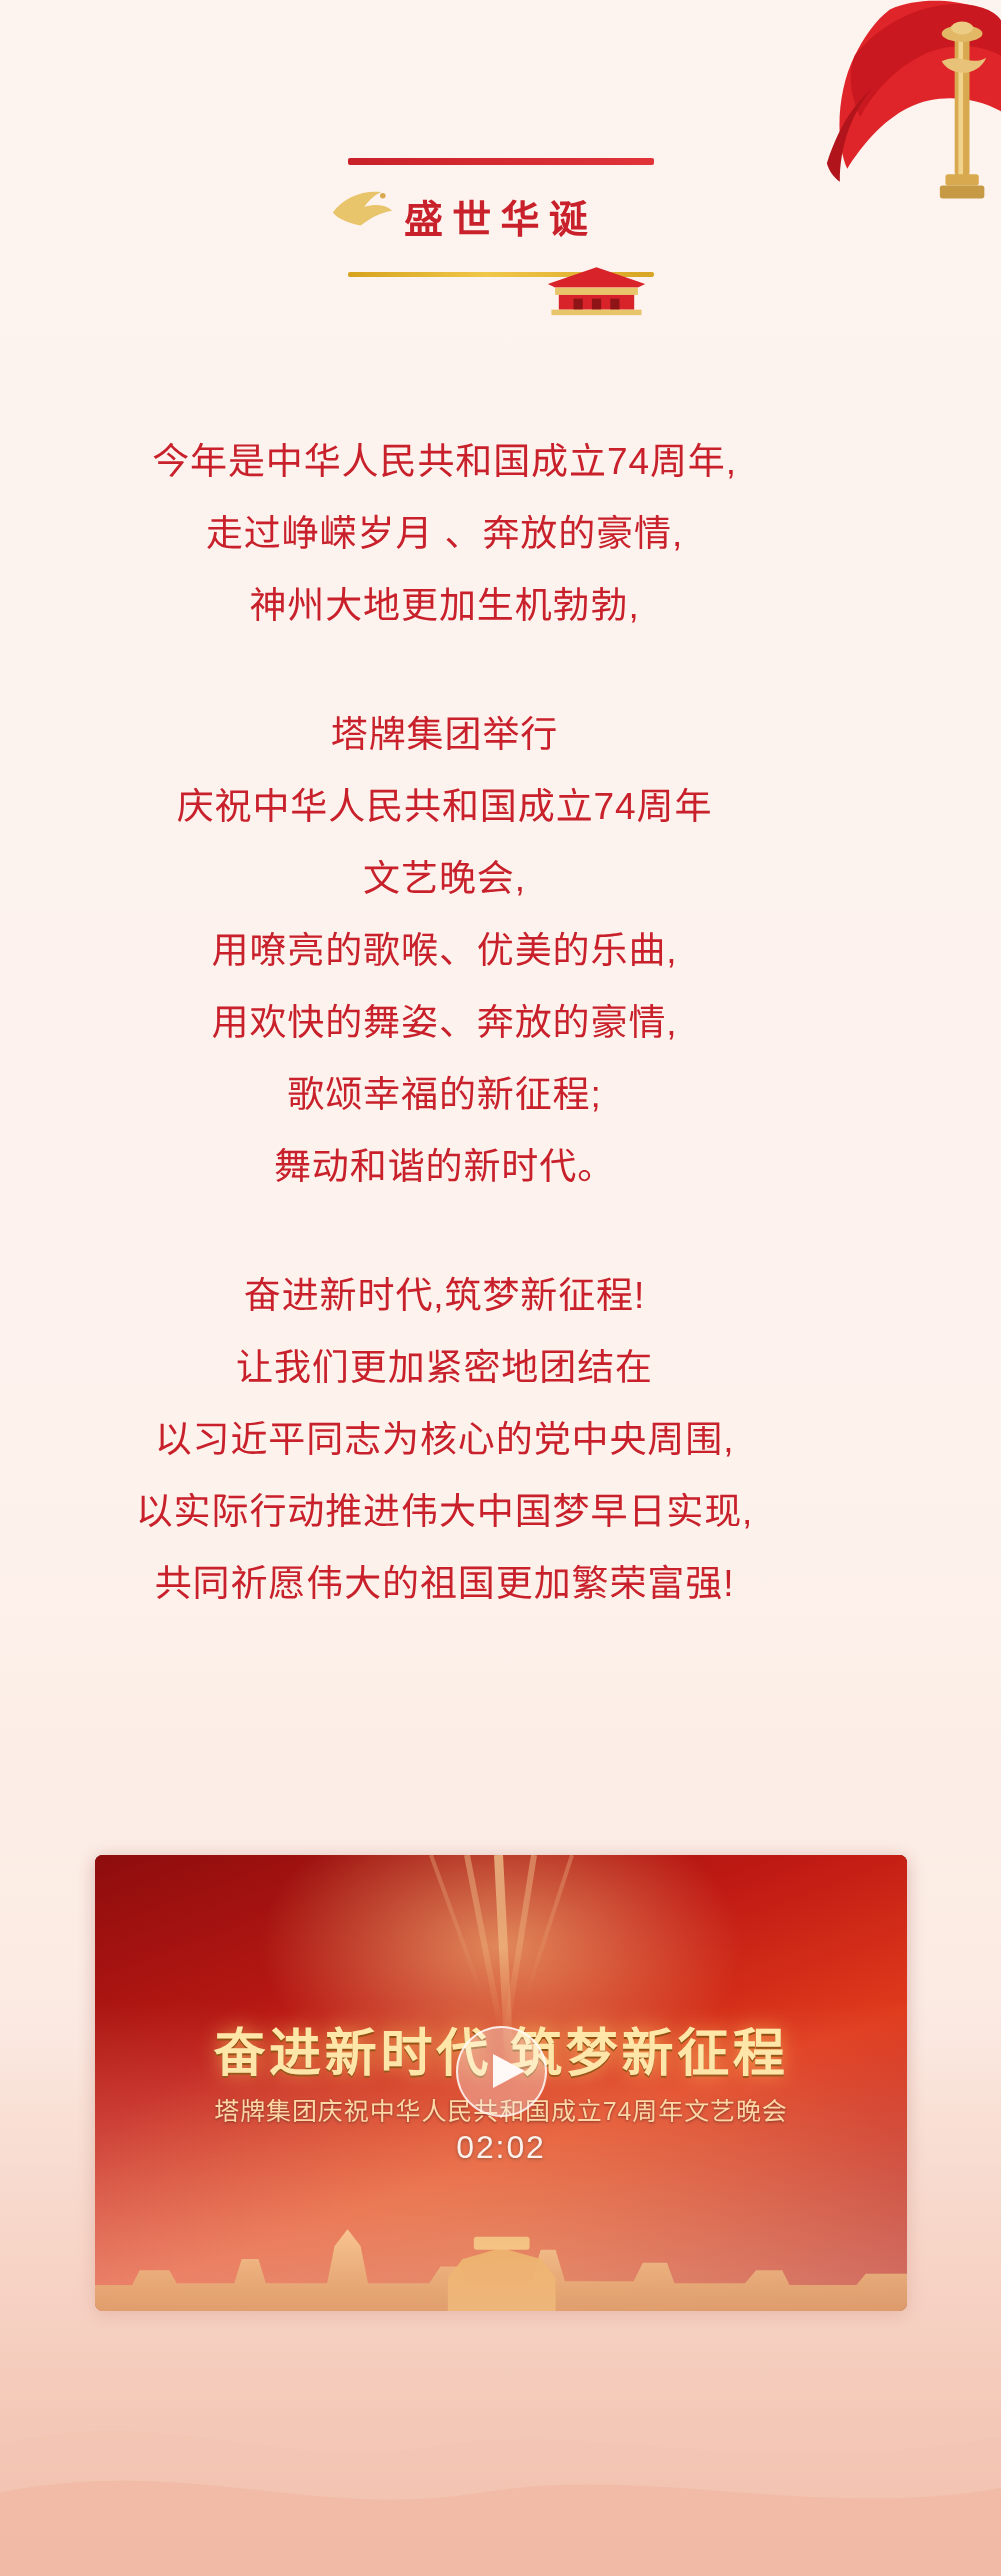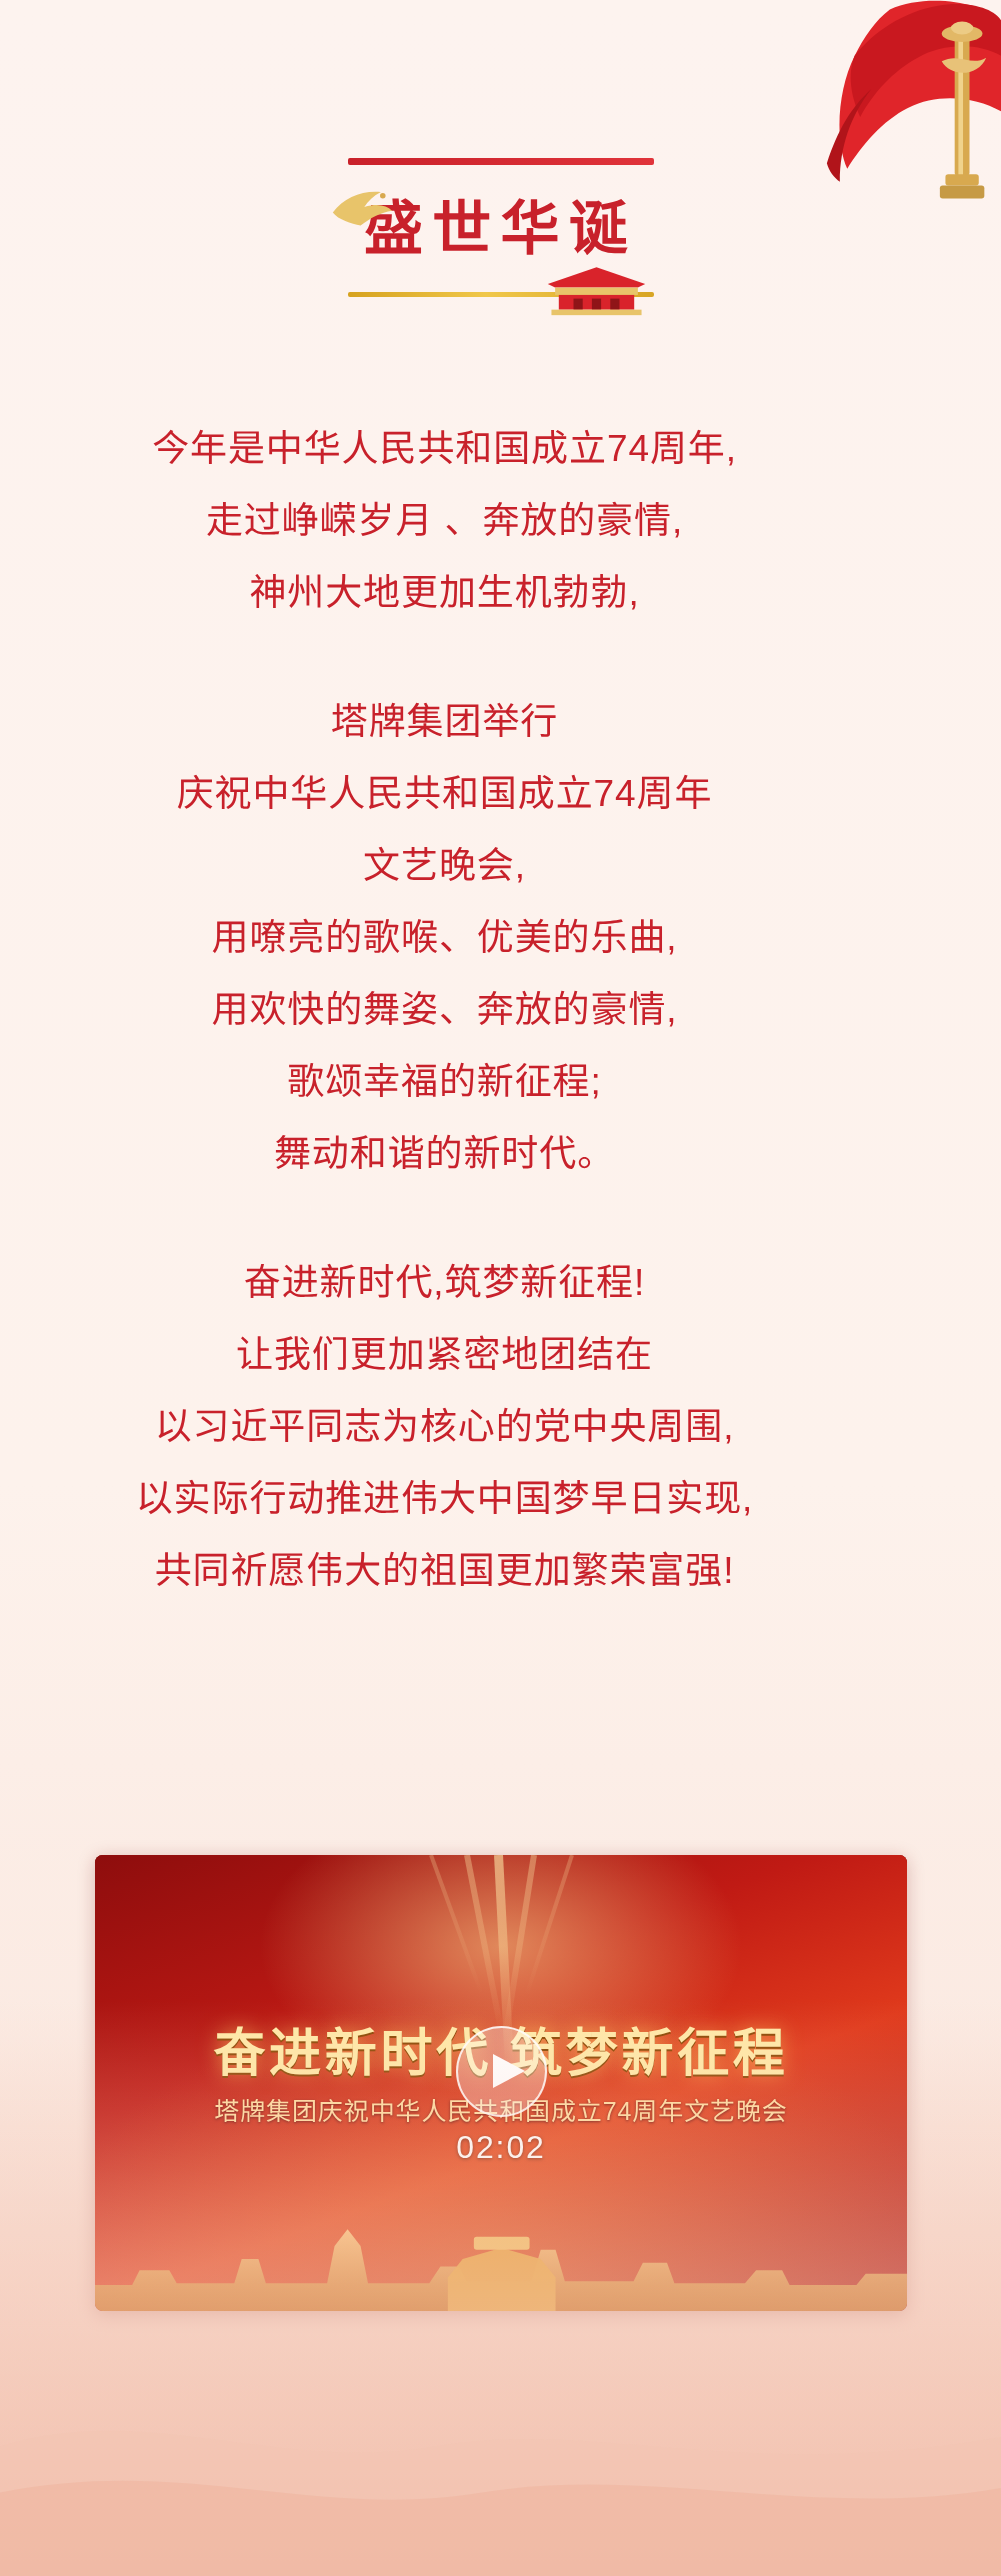--- a/index.html
+++ b/index.html
@@ -63,21 +63,21 @@
   }
   .header .rule-top {
     width: 306px;
     height: 6.5px;
     margin: 0 auto;
     background: linear-gradient(90deg, #c9212a, #e0333a);
     border-radius: 1.9px;
   }
   .header .title {
     margin-top: 35px;
-    font-size: 59px;
+    font-size: 39px;
     font-weight: bold;
     letter-spacing: 9.3px;
     color: #c8212b;
     line-height: 1;
     position: relative;
     display: inline-block;
   }
   .header .rule-bottom {
     position: relative;
     width: 306px;
@@ -99,21 +99,21 @@
     left: 542px;
     top: 260px;
     width: 109px;
     height: 57px;
     pointer-events: none;
   }
 
   
   .content {
     position: absolute;
-    top: 413px;
+    top: 426px;
     left: 0;
     width: 889px;
     text-align: center;
   }
   .para {
     margin: 0 0 57px 0;
   }
   .para:last-child { margin-bottom: 0; }
   .line {
     font-size: 37px;

